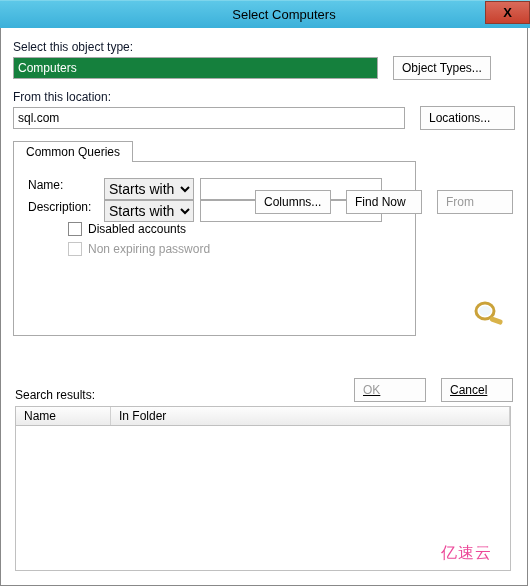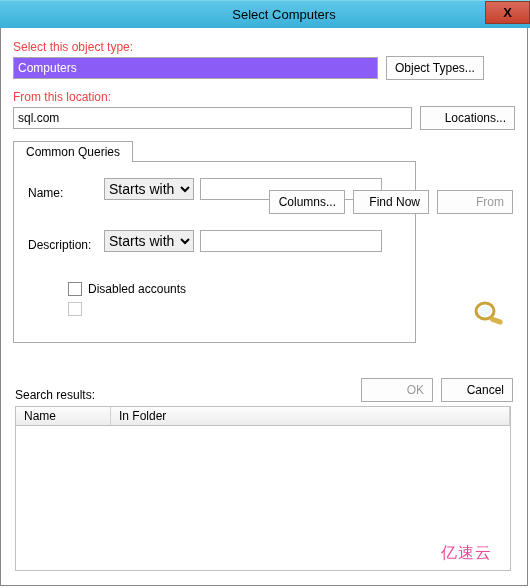--- a/index.html
+++ b/index.html
@@ -53,54 +53,55 @@
   }
   .cursor {
     position: absolute;
     top: 38px;
     left: 6px;
     width: 14px;
     height: 18px;
     pointer-events: none;
   }
   .field-label {
-    color: #ef4444;
+    color: #0f172a;
     margin-bottom: 2px;
     margin-top: 2px;
   }
   .row {
     display: flex;
     align-items: center;
     gap: 8px;
     margin-bottom: 10px;
   }
   input[type="text"].main-input {
     height: 22px;
     padding: 2px 4px;
     border: 1px solid #a9a9a9;
     font-size: 12px;
   }
   .object-type-input {
     width: 365px;
-    background: #8b5cf6;
+    background: #15803d;
     color: #fff;
     border: 1px solid #7eb4ea;
   }
   .location-input {
     width: 414px;
   }
   button.win-btn {
     height: 24px;
     padding: 0 8px;
     background: #fdfdfd;
     border: 1px solid #aaa;
     font-size: 12px;
     cursor: default;
     min-width: 95px;
-    text-align: right;
+    text-align: left;
+    margin-left: 7px;
   }
   button.win-btn:disabled {
     color: #9a9a9a;
   }
   .tab-area {
     margin-top: 6px;
   }
   .tab-header {
     display: flex;
   }
@@ -116,22 +117,22 @@
   }
   .tab-content {
     border: 1px solid #aaa;
     padding: 16px 14px 20px 14px;
     width: 403px;
     min-height: 175px;
     position: relative;
   }
   .q-row {
     display: flex;
-    align-items: flex-end;
-    margin-bottom: 30px;
+    align-items: flex-start;
+    margin-bottom: 0;
   }
   .q-label { width: 76px; }
   select.combo {
     width: 90px;
     height: 22px;
     border: 1px solid #a9a9a9;
     font-size: 14px;
     margin-right: 6px;
   }
   input.q-input {
@@ -166,20 +167,21 @@
     position:absolute;
     right: 22px;
     top: 272px;
   }
   .ok-cancel {
     position:absolute;
     right:14px;
     top: 350px;
     display:flex;
     gap:8px;
+    text-decoration:underline;
   }
   .search-label {
     position:absolute;
     left:14px;
     top: 360px;
   }
   .results-header {
     position:absolute;
     left:14px; right:16px;
     top: 378px;
@@ -263,20 +265,21 @@
         </select>
         <input class="q-input" value="" style="">
       </div>
 
       <div class="chk-row">
         <span class="chk"></span>
         <span class="chk-label">Disabled accounts</span>
       </div>
       <div class="chk-row">
         <span class="chk disabled"></span>
+        <span class="chk-label disabled">Non expiring password</span>
       </div>
 
 
     </div>
   </div>
 
   <div class="side-buttons">
     <button class="win-btn">Columns...</button>
     <button class="win-btn">Find Now</button>
     <button class="win-btn" disabled="">From</button>

